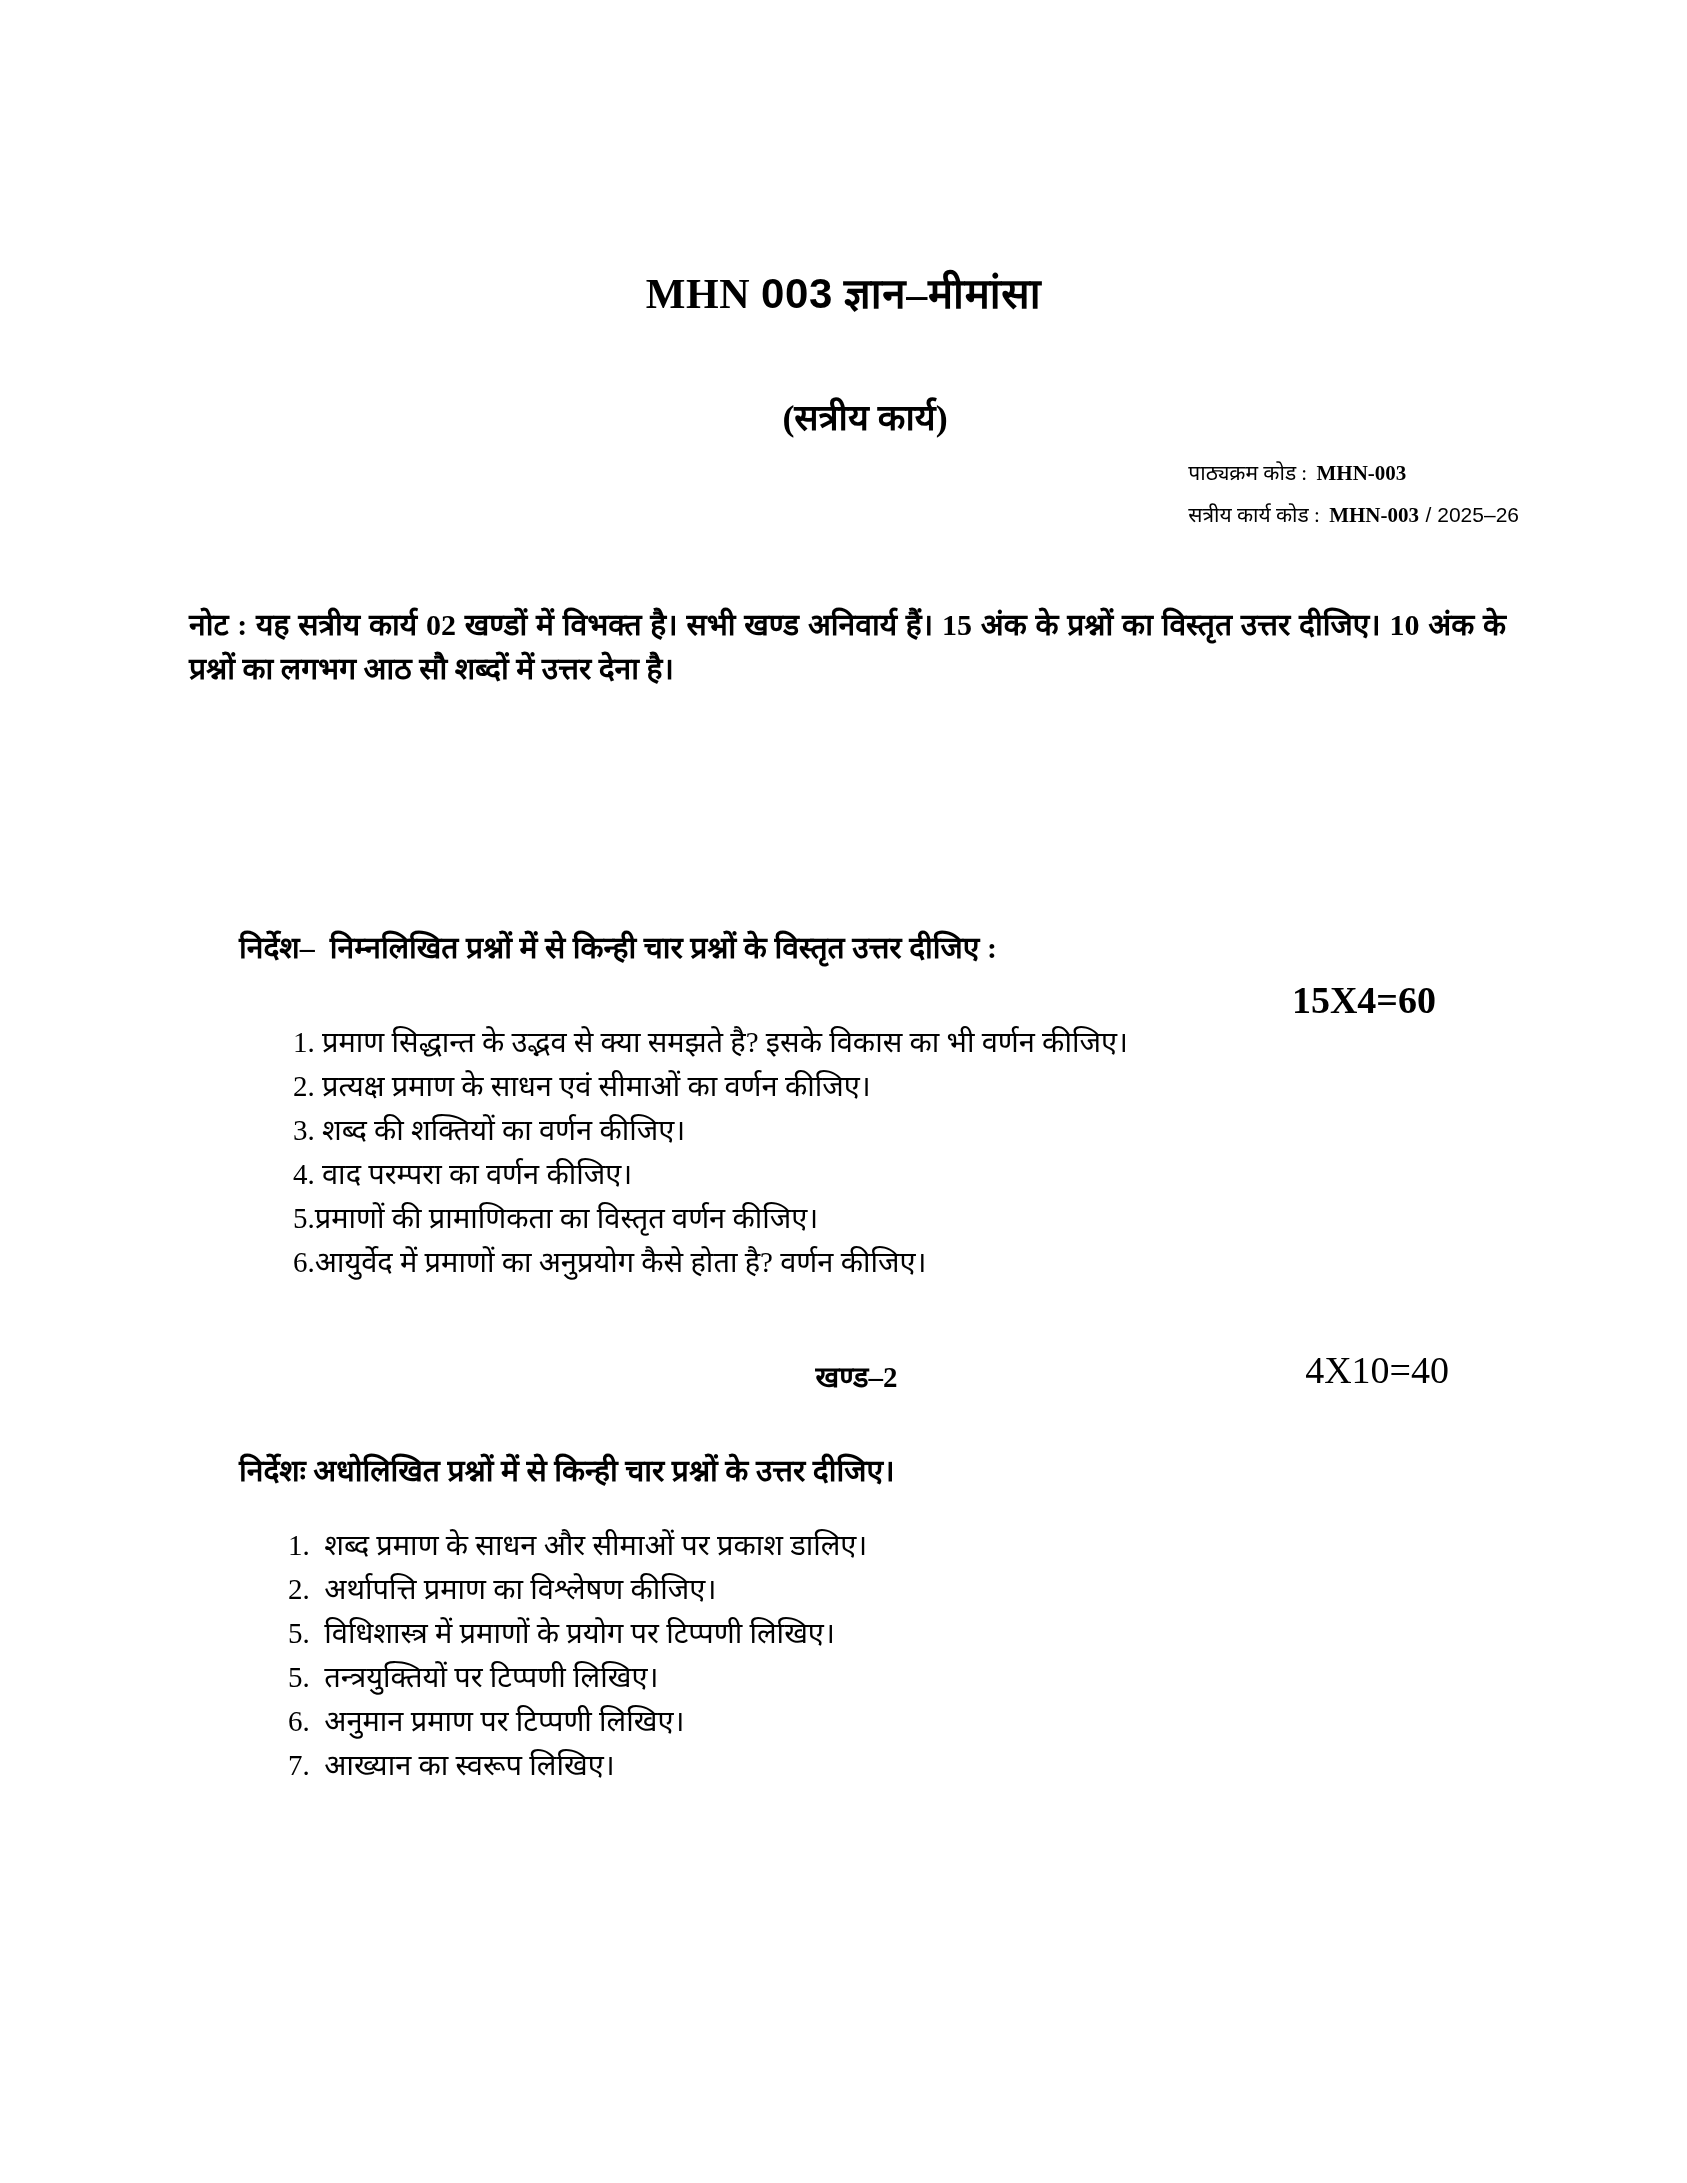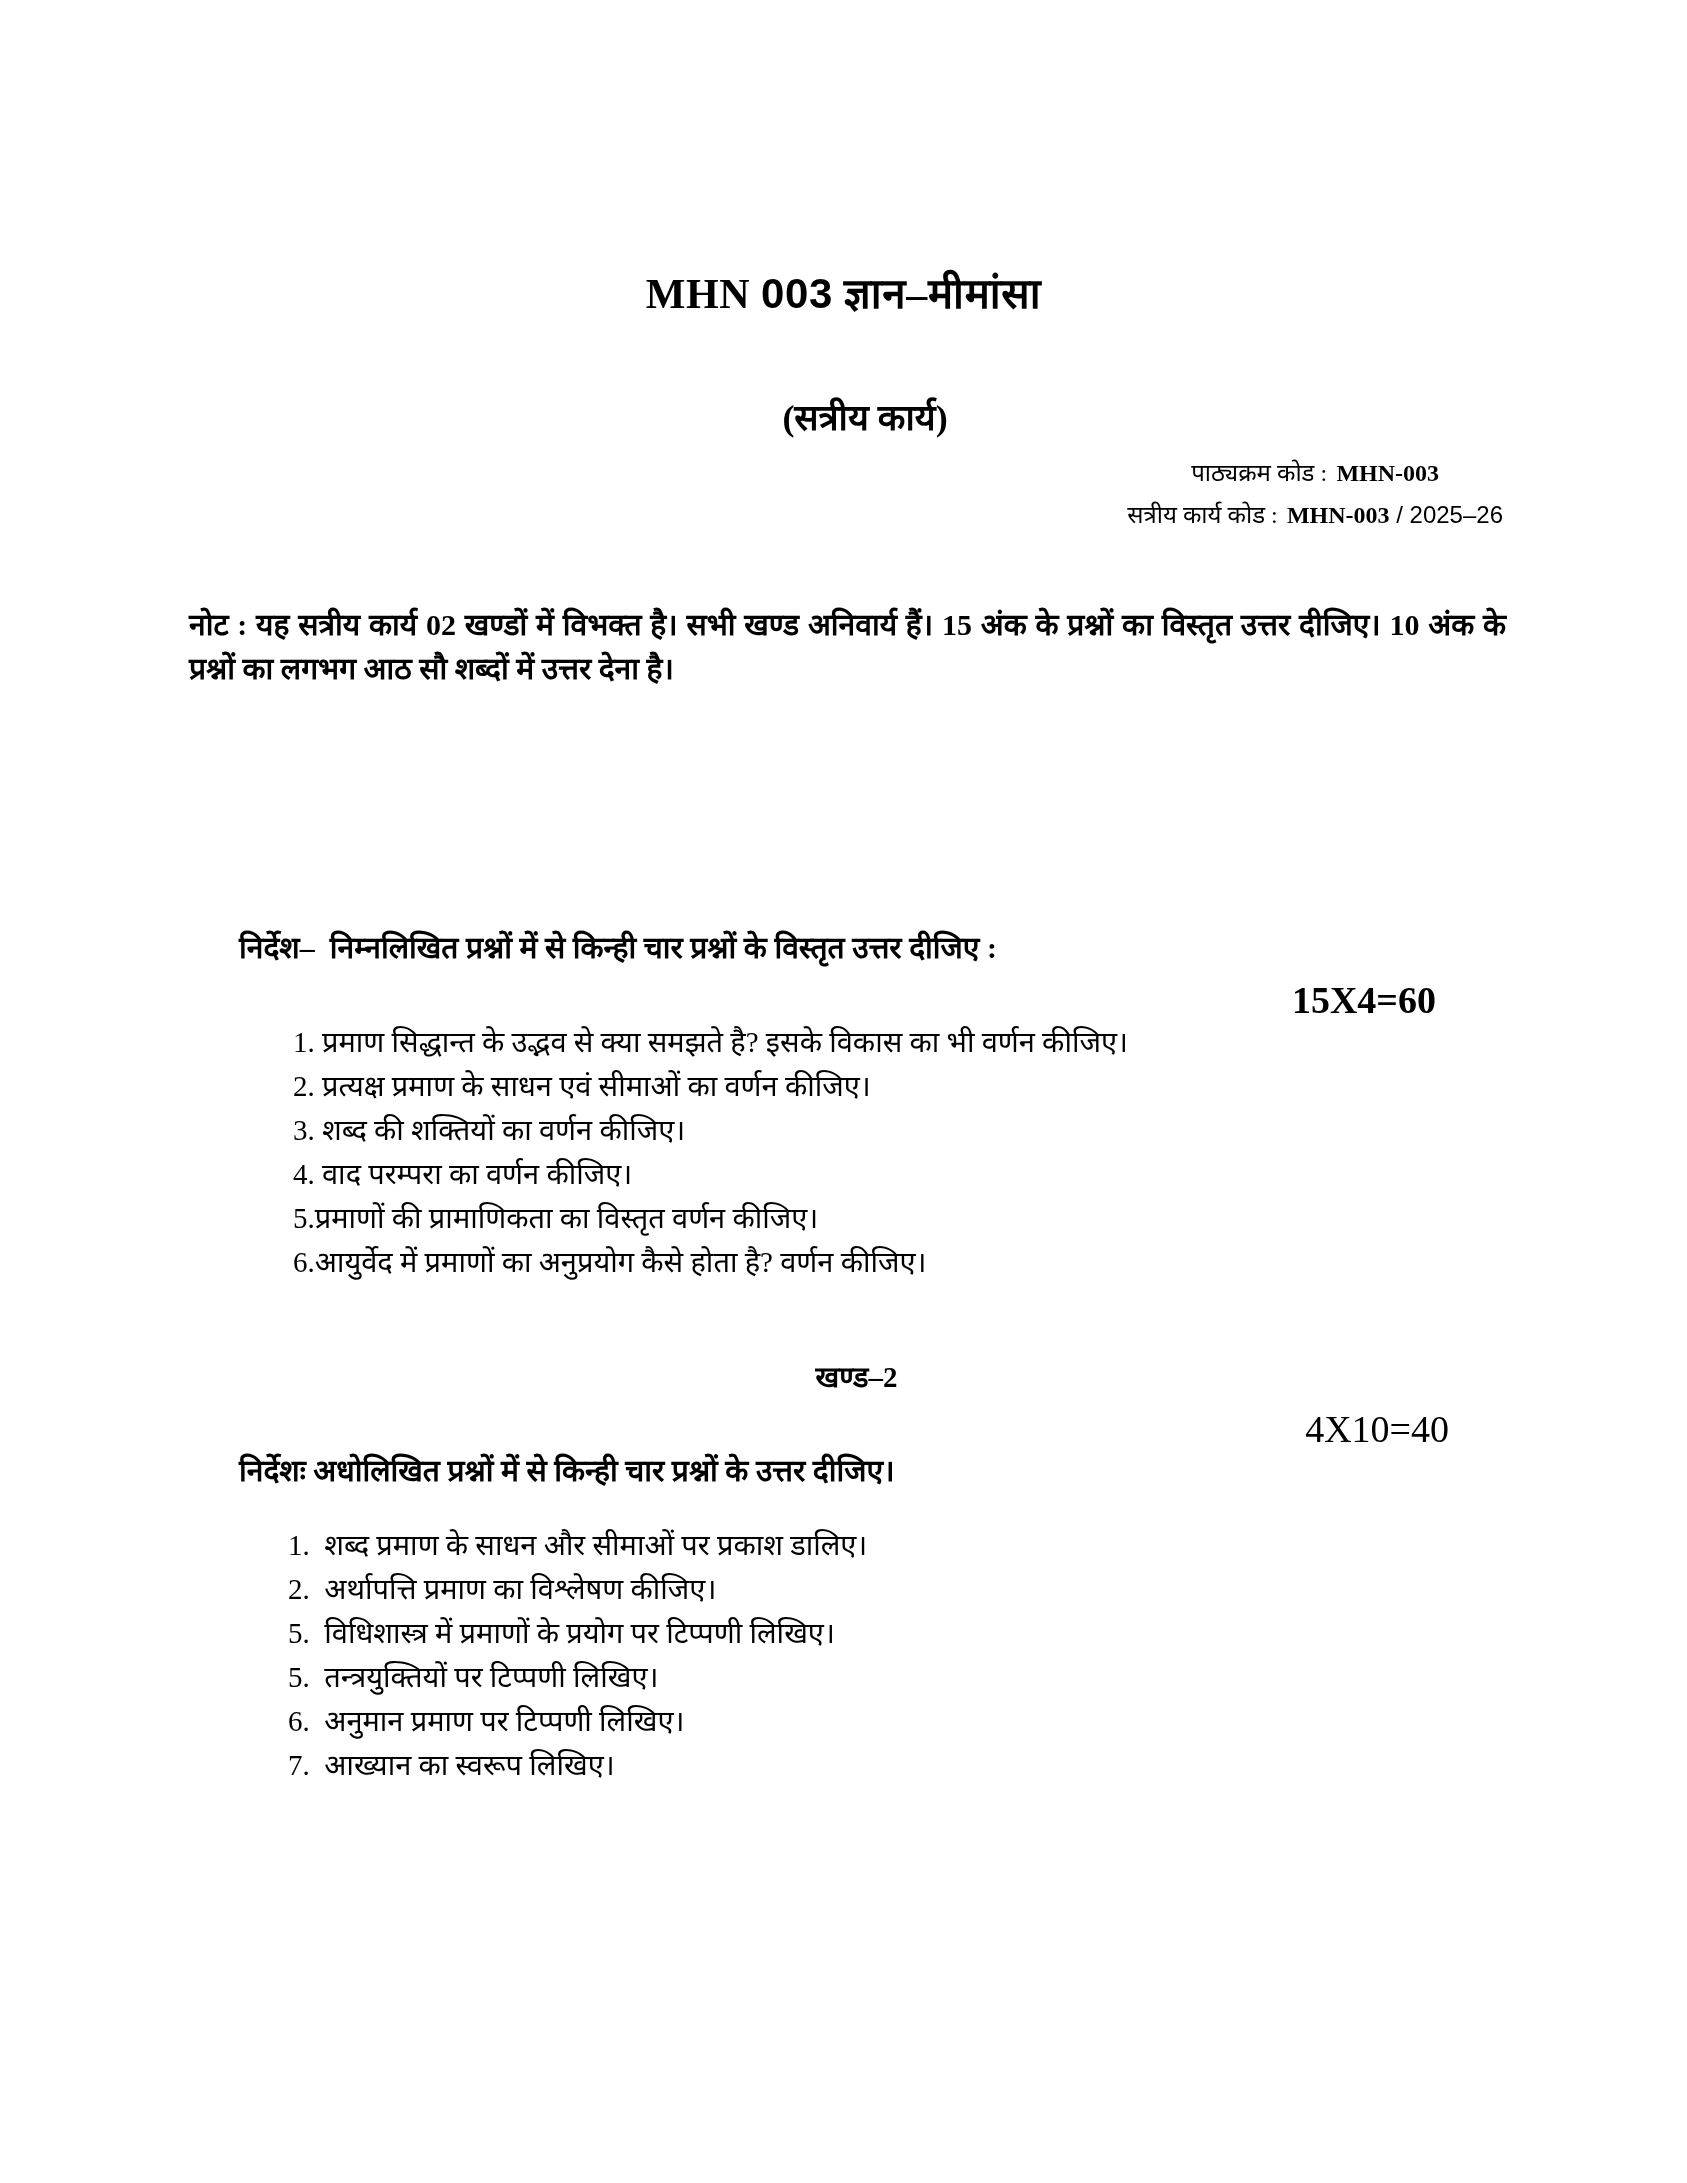--- a/index.html
+++ b/index.html
@@ -29,23 +29,23 @@
 
   .subtitle {
     top: 392px;
     font-size: 36px;
     font-weight: bold;
     padding-left: 43px;
   }
 
   .meta {
     top: 452px;
-    right: 184px;
-    text-align: center;
-    font-size: 24px;
+    right: 168px;
+    text-align: left;
+    font-size: 21px;
     line-height: 42px;
     white-space: nowrap;
   }
   .meta .line { display: block; }
   .meta .label { font-weight: normal; }
   .meta .code  { font-family: "Liberation Serif", serif; font-weight: bold; margin-left: 9.3px; }
   .meta .session { font-weight: normal; margin-left: 6.6px; font-family: "Liberation Sans", sans-serif; }
   .meta .marks-value { margin-left: 9.3px; font-family: "Liberation Sans", sans-serif; }
 
   .note {
@@ -74,21 +74,21 @@
   .sec1-instruction { top: 926px; }
   .sec2-instruction { top: 1449px; }
 
   .marks {
     font-family: "Liberation Serif", serif;
     font-size: 38px;
     font-weight: normal;
     white-space: nowrap;
   }
   .sec1-marks { top: 978px; right: 251px; font-weight: bold; }
-  .sec2-marks { top: 1407px; right: 238px; }
+  .sec2-marks { top: 1348px; right: 238px; }
 
   .qlist {
     font-size: 29px;
     font-weight: normal;
   }
   .sec1-qlist { top: 1020px; left: 293px; width: 1224px; }
   .sec2-qlist { top: 1523px; left: 288px; width: 1224px; }
   .qlist .q { line-height: 44px; white-space: pre-wrap; }
 
   .page-number {

